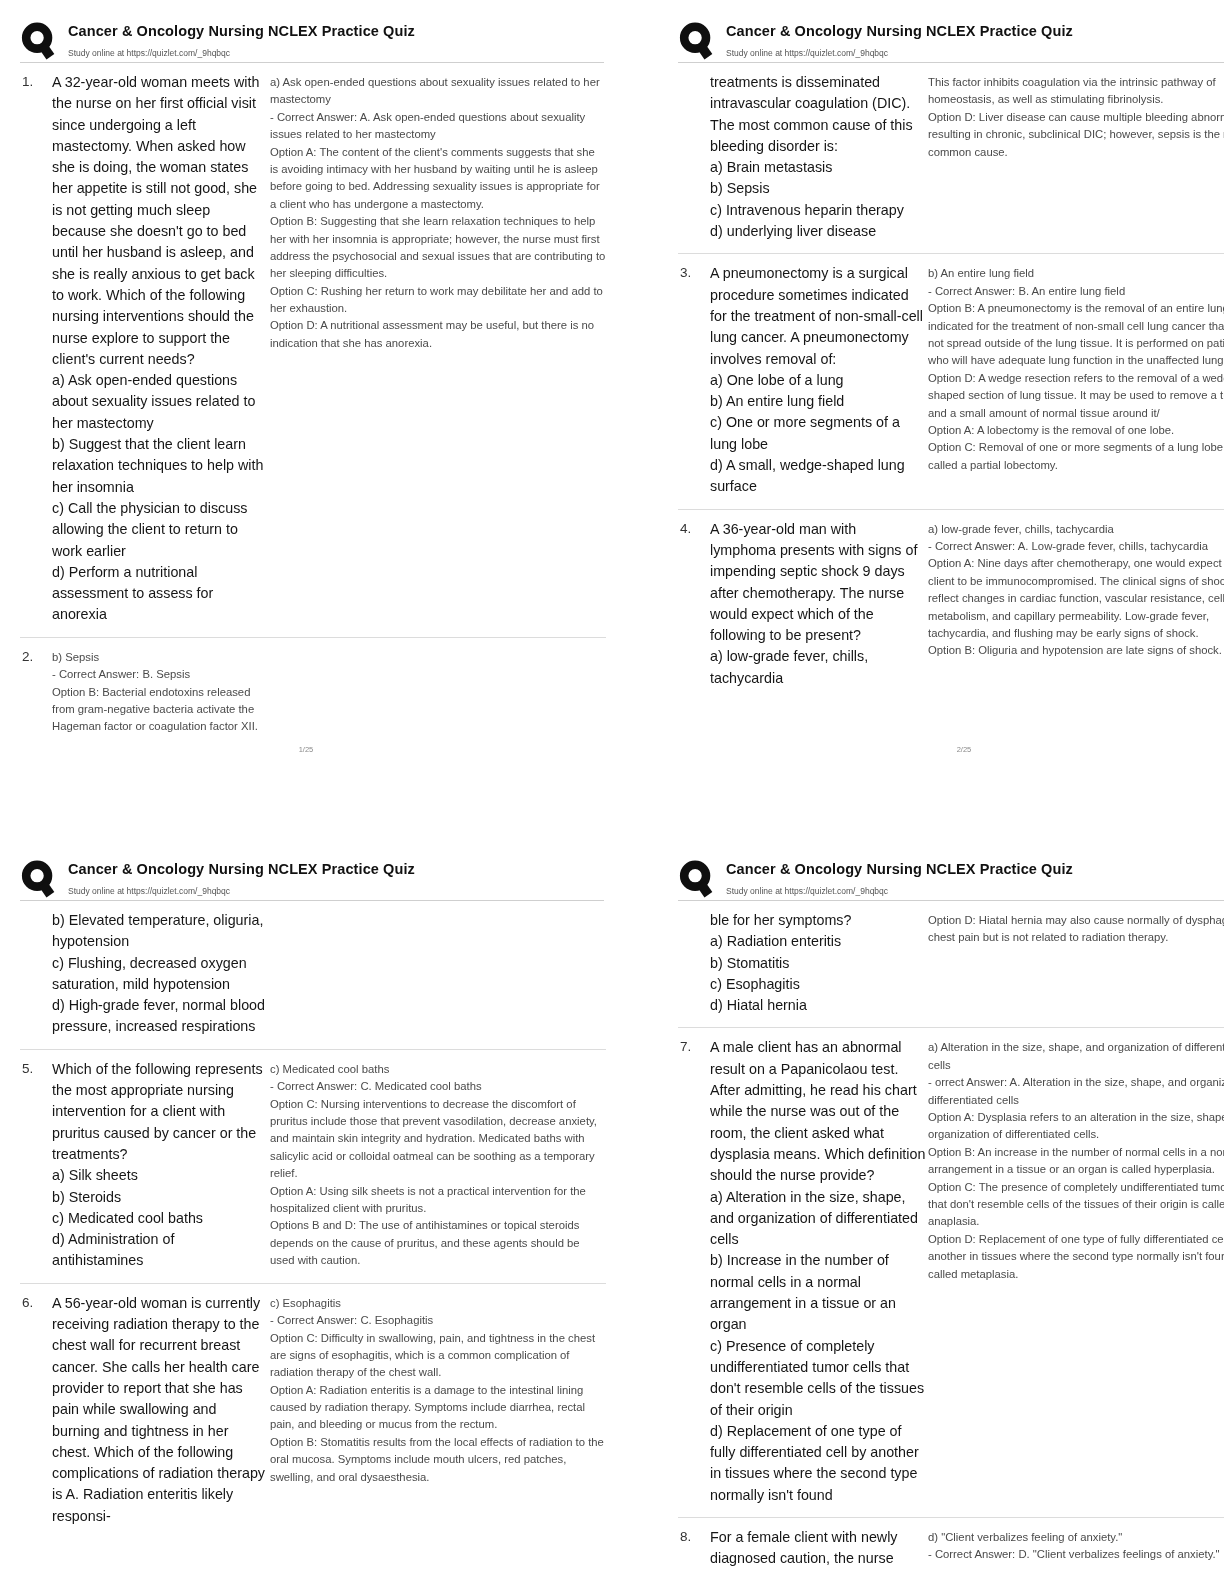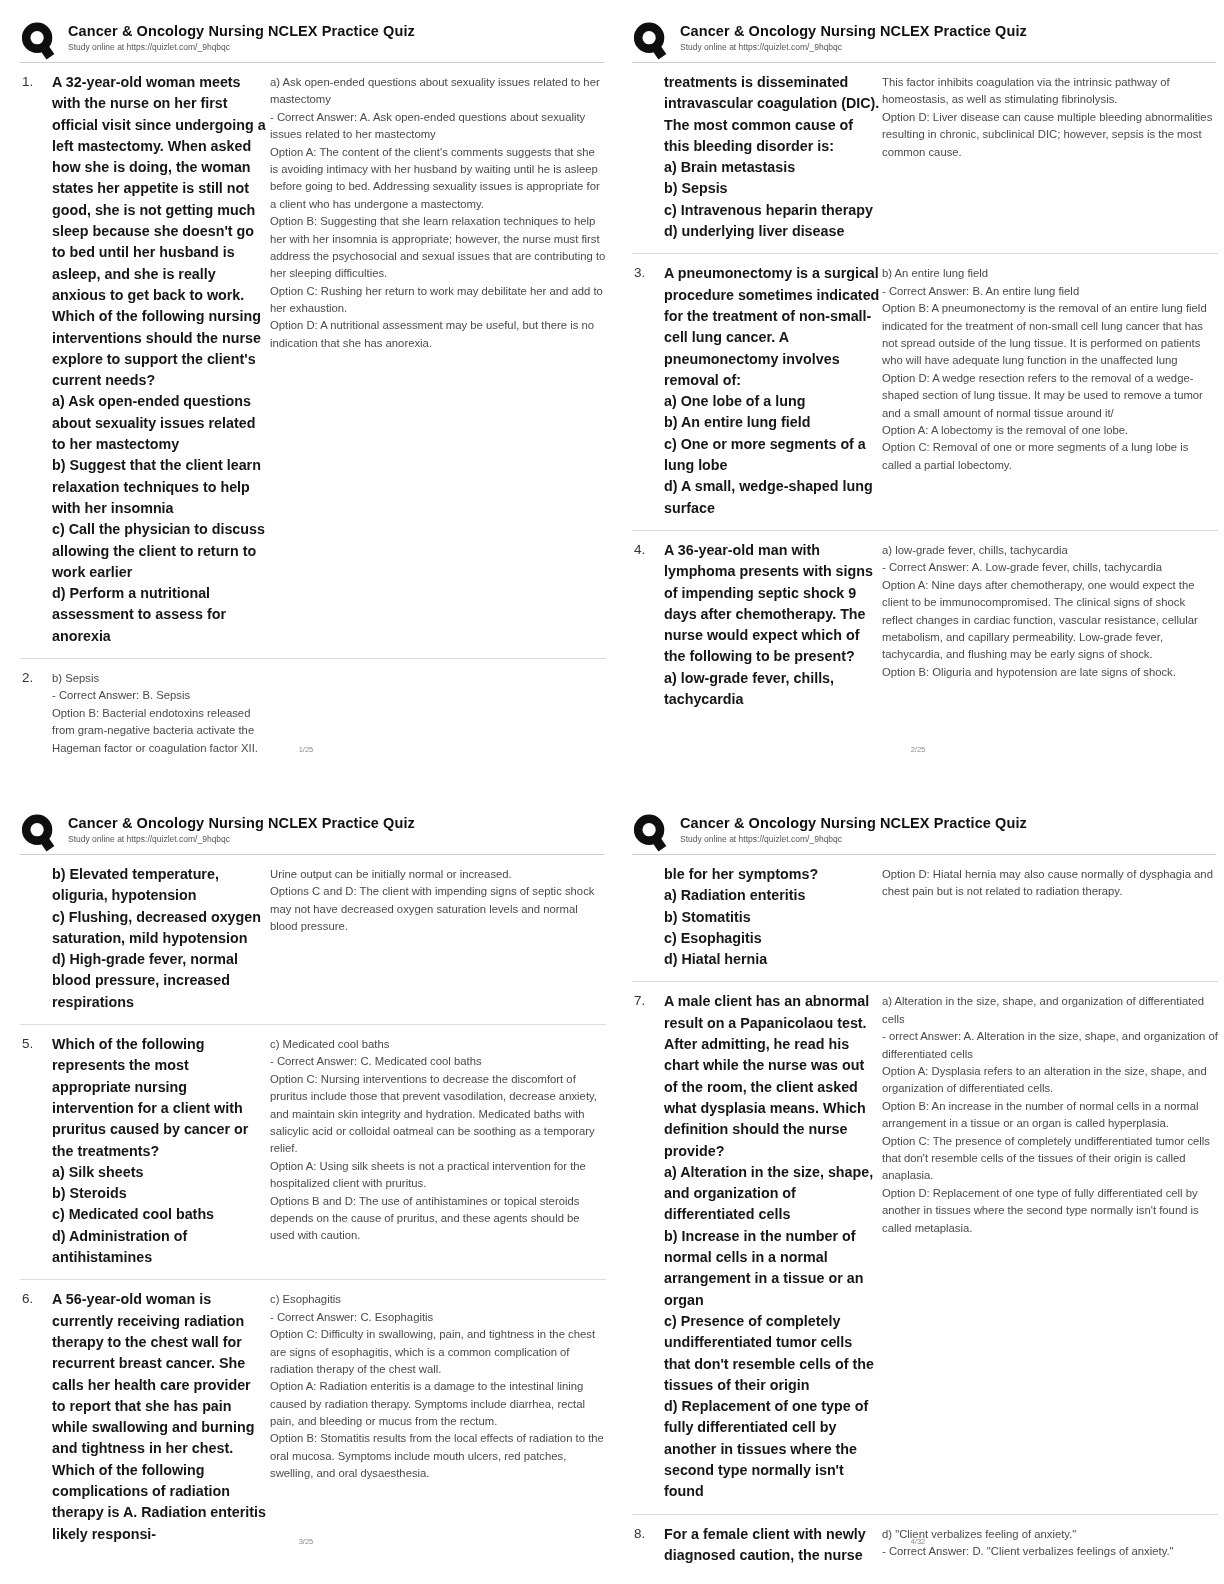--- a/index.html
+++ b/index.html
@@ -6,21 +6,21 @@
   body {
     width: 1224px; height: 1584px;
     font-family: "Liberation Sans", "DejaVu Sans", sans-serif;
     color: #1b1b1b;
     -webkit-font-smoothing: antialiased;
   }
   .sheet-grid {
     display: grid;
     grid-template-columns: 612px 612px;
     grid-template-rows: 792px 792px;
-    width: 1036px; height: 1584px;
+    width: 1036px; height: 1584px; gap: 46px;
   }
   .page {
     position: relative;
     box-sizing: border-box;
     padding: 22px 6px 0 20px;
     overflow: hidden;
     background: #ffffff;
   }
   .page-header {
     display: flex;
@@ -34,40 +34,40 @@
   .header-text { padding-top: 1px; }
   .title {
     font-size: 14.5px;
     font-weight: 700;
     color: #111111;
     letter-spacing: 0.1px;
   }
   .subtitle {
     font-size: 8.5px;
     color: #555555;
-    margin-top: 3px;
+    margin-top: 9px;
   }
   .blocks { margin-top: 0; }
   .block {
     display: grid;
     grid-template-columns: 30px 216px 1fr;
     column-gap: 2px;
     padding: 9px 0 11px 0;
   }
   .block + .block { border-top: 1px solid #dcdcdc; }
   .qnum {
     font-size: 13.5px;
     font-weight: 400;
     color: #333333;
     line-height: 1.49;
     padding-left: 2px;
   }
   .qtext {
     font-size: 14.3px;
-    font-weight: 700;
+    font-weight: 400;
     color: #161616;
     line-height: 1.49;
     white-space: pre-line;
   }
   .atext {
     font-size: 11.3px;
     font-weight: 400;
     color: #4a4a4a;
     line-height: 1.54;
     white-space: pre-line;
@@ -182,22 +182,20 @@
         <div class="title">Cancer &amp; Oncology Nursing NCLEX Practice Quiz</div>
         <div class="subtitle">Study online at https://quizlet.com/_9hqbqc</div>
       </div>
     </header>
     <div class="blocks">
       <section class="block">
         <div class="qnum"></div>
         <div class="qtext">b) Elevated temperature, oliguria, hypotension
 c) Flushing, decreased oxygen saturation, mild hypotension
 d) High-grade fever, normal blood pressure, increased respirations</div>
-        <div class="atext">Urine output can be initially normal or increased.
-Options C and D: The client with impending signs of septic shock may not have decreased oxygen saturation levels and normal blood pressure.</div>
       </section>
       <section class="block">
         <div class="qnum">5.</div>
         <div class="qtext">Which of the following represents the most appropriate nursing intervention for a client with pruritus caused by cancer or the treatments?
 a) Silk sheets
 b) Steroids
 c) Medicated cool baths
 d) Administration of antihistamines</div>
         <div class="atext">c) Medicated cool baths
 - Correct Answer: C. Medicated cool baths

